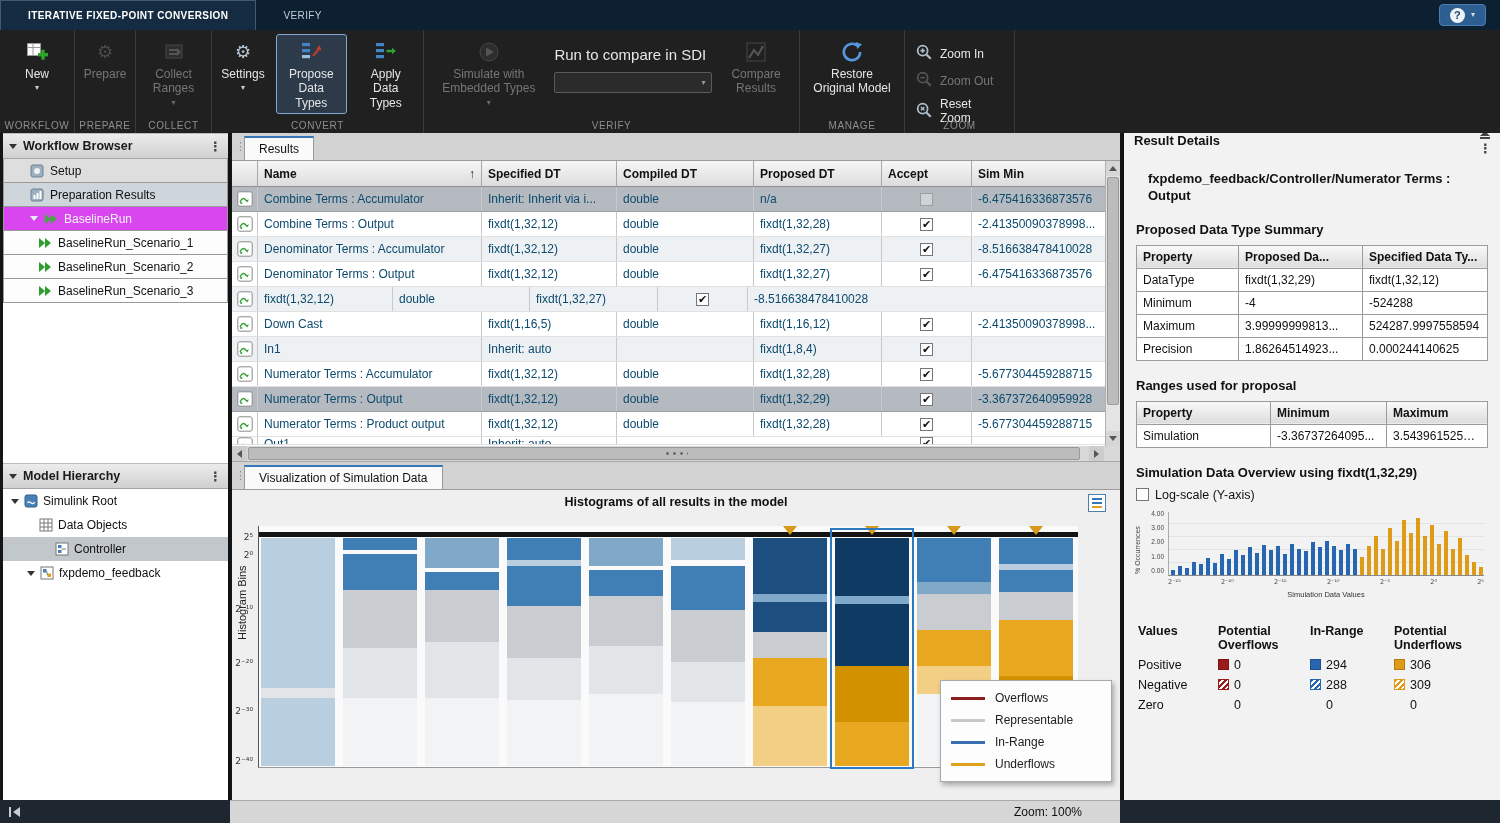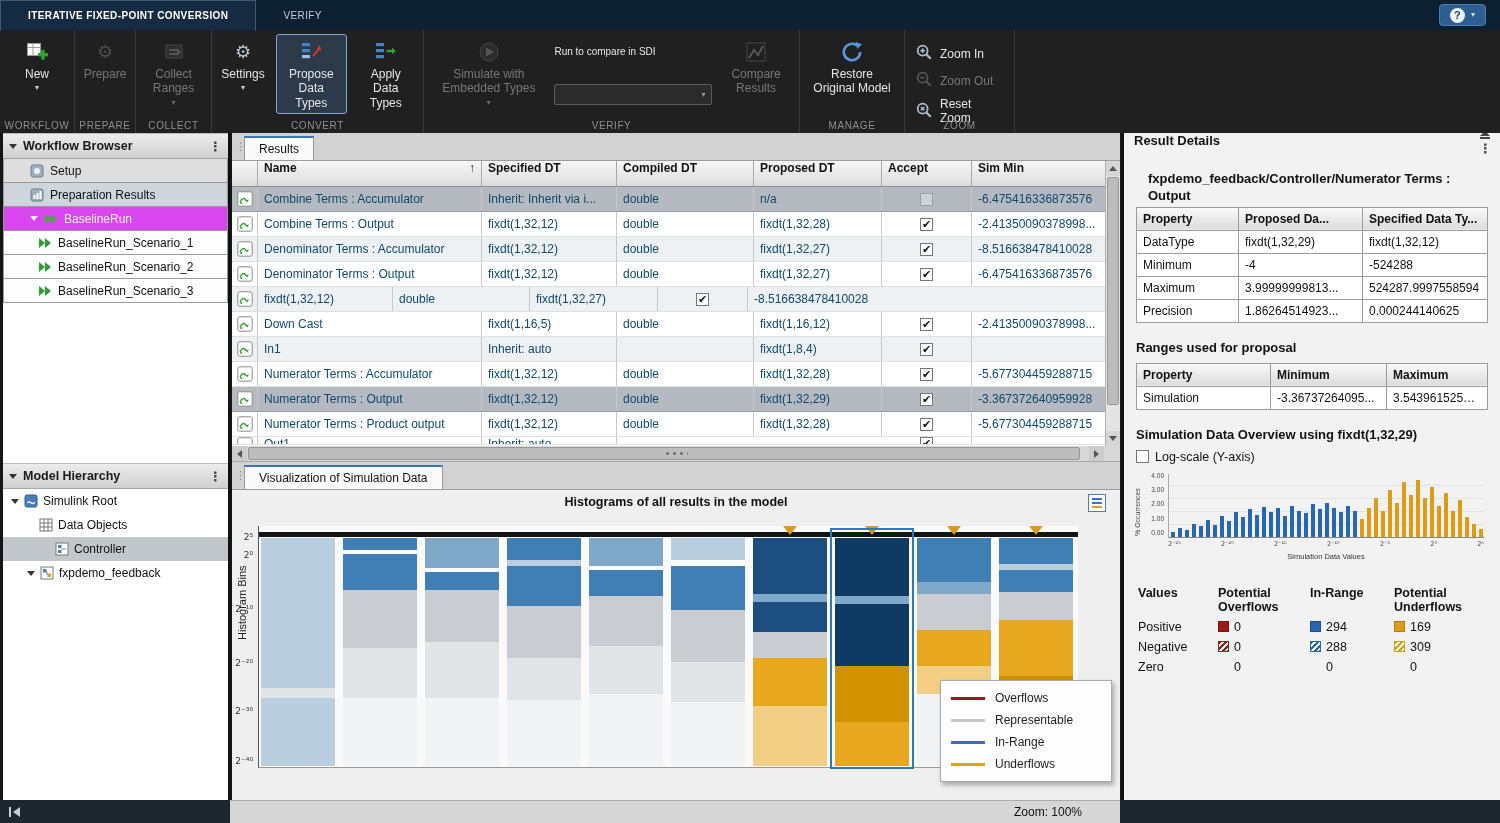--- a/index.html
+++ b/index.html
@@ -25,21 +25,21 @@
     font-size:12px;text-align:center;line-height:1.2;border:1px solid transparent;border-radius:3px;cursor:default}
   .rbtn .ic{height:27px;display:flex;align-items:center;justify-content:center;margin-bottom:2px}
   .rbtn.disabled{color:#767676}
   .rbtn.disabled .ic{opacity:.5;filter:grayscale(1)}
   .rbtn.hl{border:1px solid #7fa9d4;background:#2c3a49}
   .two{white-space:pre-line}
   .rcaret{font-size:8px;color:#cfcfcf;margin-top:2px}
   .rbtn.disabled .rcaret{color:#6a6a6a}
   .gear{font-size:18px;line-height:1}
   .runwrap{display:flex;flex-direction:column;align-items:flex-start;padding:12px 10px 0 10px}
-  .runlabel{color:#e6e6e6;font-size:10px;margin-bottom:27px}
+  .runlabel{color:#e6e6e6;font-size:15px;margin-bottom:9px}
   .combo{width:158px;height:21px;background:#2b2b2b;border:1px solid #5a5a5a;border-radius:2px;display:flex;align-items:center;justify-content:flex-end;padding:0 6px}
   .combo .caret{color:#9a9a9a}
   .zcol{display:flex;flex-direction:column;padding-top:6px}
   .zrow{display:flex;align-items:center;gap:7px;color:#e6e6e6;font-size:12px;padding:3px 10px}
   .zrow.disabled{color:#767676}
   .zrow.disabled svg{opacity:.5}
 
   
   .sidebar{position:absolute;left:0;top:133px;width:230px;height:667px;background:#ffffff;border-left:3px solid #151515;border-right:2px solid #101010;display:flex;flex-direction:column}
   .center{position:absolute;left:232px;top:133px;width:888px;height:667px;background:#e8e8e8;display:flex;flex-direction:column}
@@ -67,21 +67,21 @@
   
   .tabstrip{height:28px;flex:none;background:#d2d2d2;display:flex;align-items:flex-end;padding-left:12px;border-bottom:1px solid #9c9c9c;position:relative}
   .dots{position:absolute;left:3px;top:7px;color:#8a8a8a;font-size:11px}
   .ptab{height:24px;background:#fafafa;border:1px solid #999;border-bottom:none;border-top:2px solid #3577b8;padding:0 14px;
     font-size:12px;display:flex;align-items:center;color:#111}
 
   
   .table-wrap{height:285px;flex:none;display:flex;background:#fff;position:relative}
   .grid{flex:1;overflow:hidden;display:flex;flex-direction:column}
   .hrow{display:flex;height:26px;flex:none;background:linear-gradient(#f7f7f7,#dcdcdc);border-bottom:1px solid #8f8f8f;font-weight:bold;font-size:12px;color:#111}
-  .hcell{border-right:1px solid #a8a8a8;display:flex;padding:0 6px;overflow:hidden;white-space:nowrap}
+  .hcell{border-right:1px solid #a8a8a8;display:flex;align-items:center;padding:0 6px;overflow:hidden;white-space:nowrap}
   .c-ic{width:26px;flex:none;justify-content:center}
   .c-name{width:224px;flex:none;justify-content:space-between}
   .c-spec{width:135px;flex:none}
   .c-comp{width:137px;flex:none}
   .c-prop{width:128px;flex:none}
   .c-acc{width:90px;flex:none}
   .c-sim{flex:1}
   .sortarrow{font-weight:bold;color:#222}
   .trow{display:flex;height:25px;flex:none;font-size:12px;background:#fff;border-bottom:1px solid #e0e0e0;color:#0c4a6e}
   .trow.alt{background:#eef1f4}
@@ -845,20 +845,21 @@
       <span>Result Details</span>
       <span class="collapse-ic">
           <span class="tru"></span>
           <span class="bar"></span>
         </span>
       <span class="kebab dt-kebab">⋮</span>
     </div>
     <div class="dt-body">
       <div class="result-path">fxpdemo_feedback/Controller/Numerator Terms : Output</div>
 
+      <div class="section-h">Proposed Data Type Summary</div>
       <table class="dtable">
         <colgroup>
             <col style="width:102px">
             <col style="width:124px">
             <col>
           </colgroup>
         <thead>
           <tr>
             <th>Property</th>
             <th>Proposed Da...</th>
@@ -1003,21 +1004,21 @@
             <th>In-Range</th>
             <th>Potential
 Underflows</th>
           </tr>
         </thead>
         <tbody>
           <tr>
             <td>Positive</td>
             <td><span class="sw sw-of"></span><span>0</span></td>
             <td><span class="sw sw-ir"></span><span>294</span></td>
-            <td><span class="sw sw-uf"></span><span>169</span></td>
+            <td><span class="sw sw-uf"></span><span>306</span></td>
           </tr>
           <tr>
             <td>Negative</td>
             <td><span class="sw sw-of-h"></span><span>0</span></td>
             <td><span class="sw sw-ir-h"></span><span>288</span></td>
             <td><span class="sw sw-uf-h"></span><span>309</span></td>
           </tr>
           <tr>
             <td>Zero</td>
             <td><span class="sw sw-none"></span><span>0</span></td>

